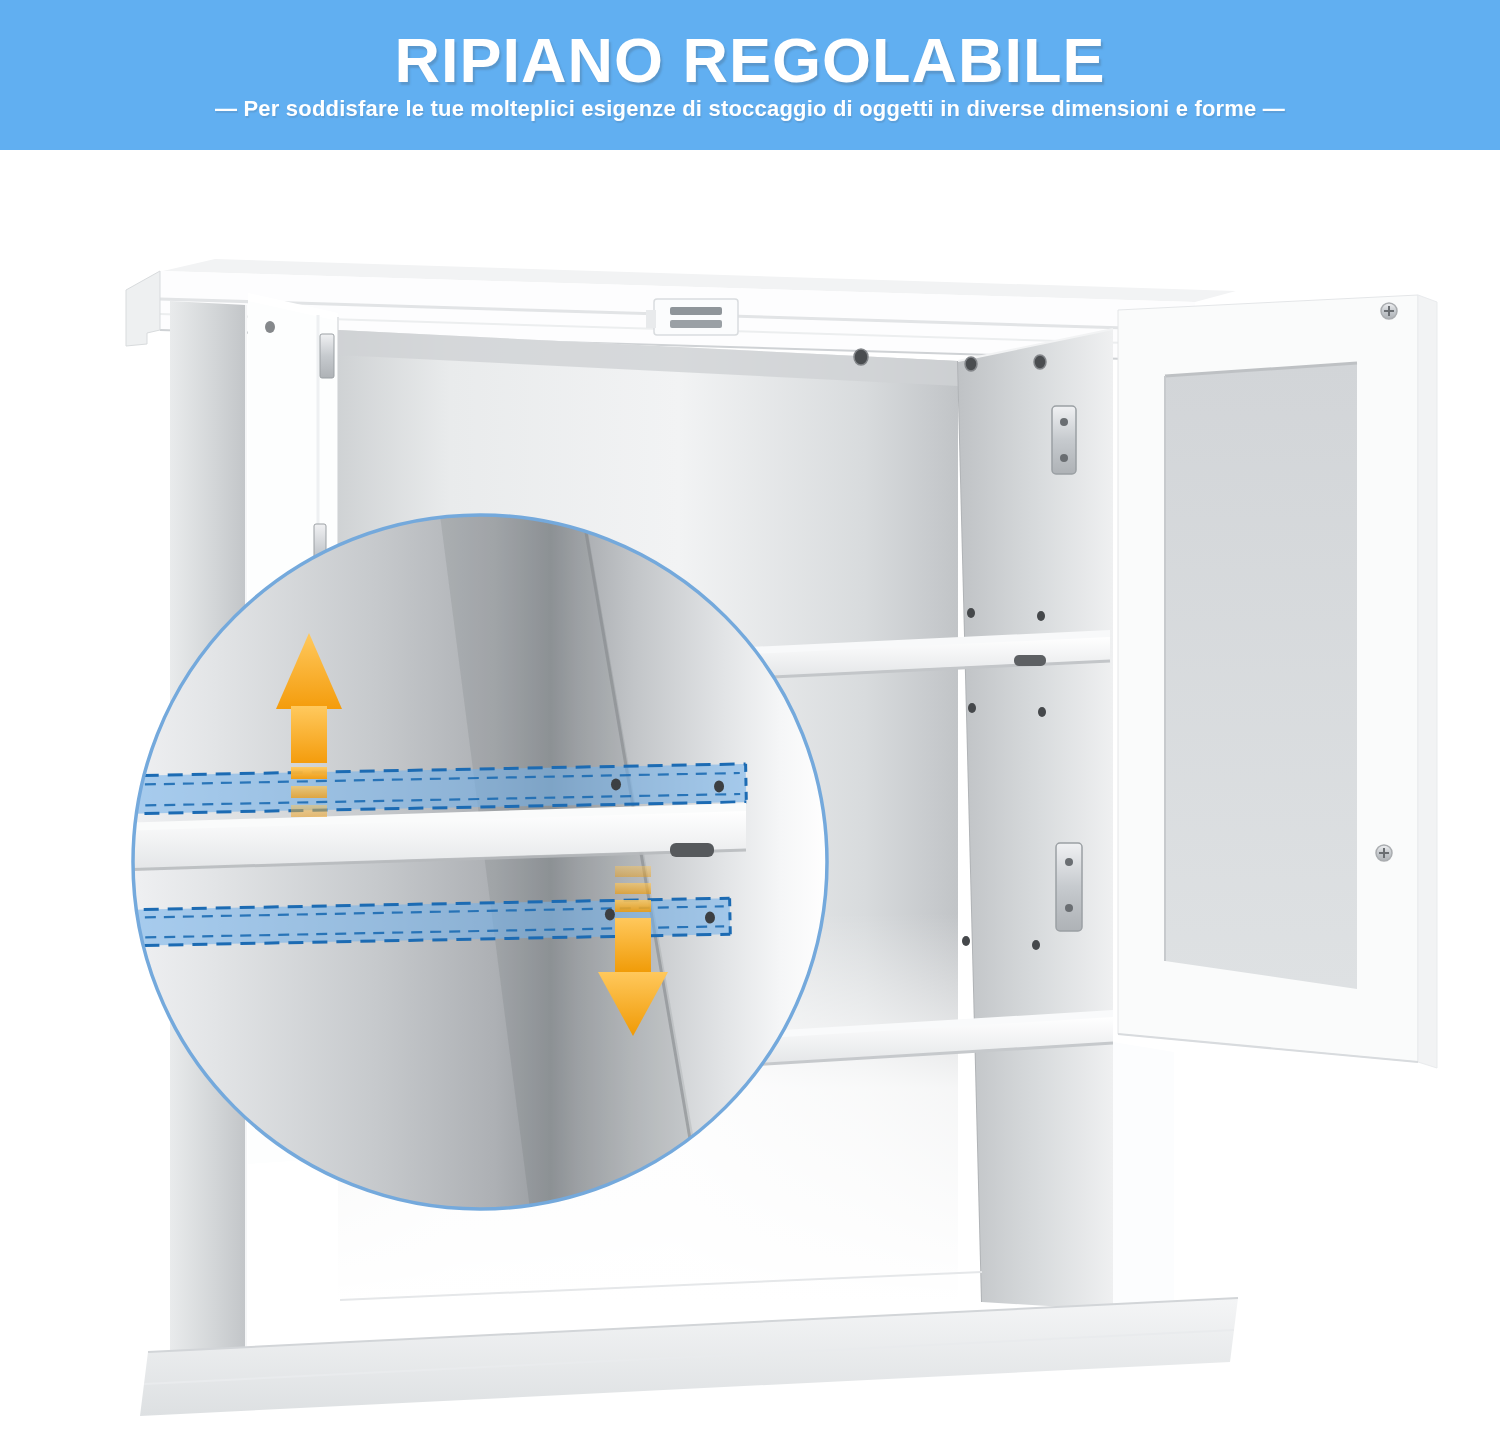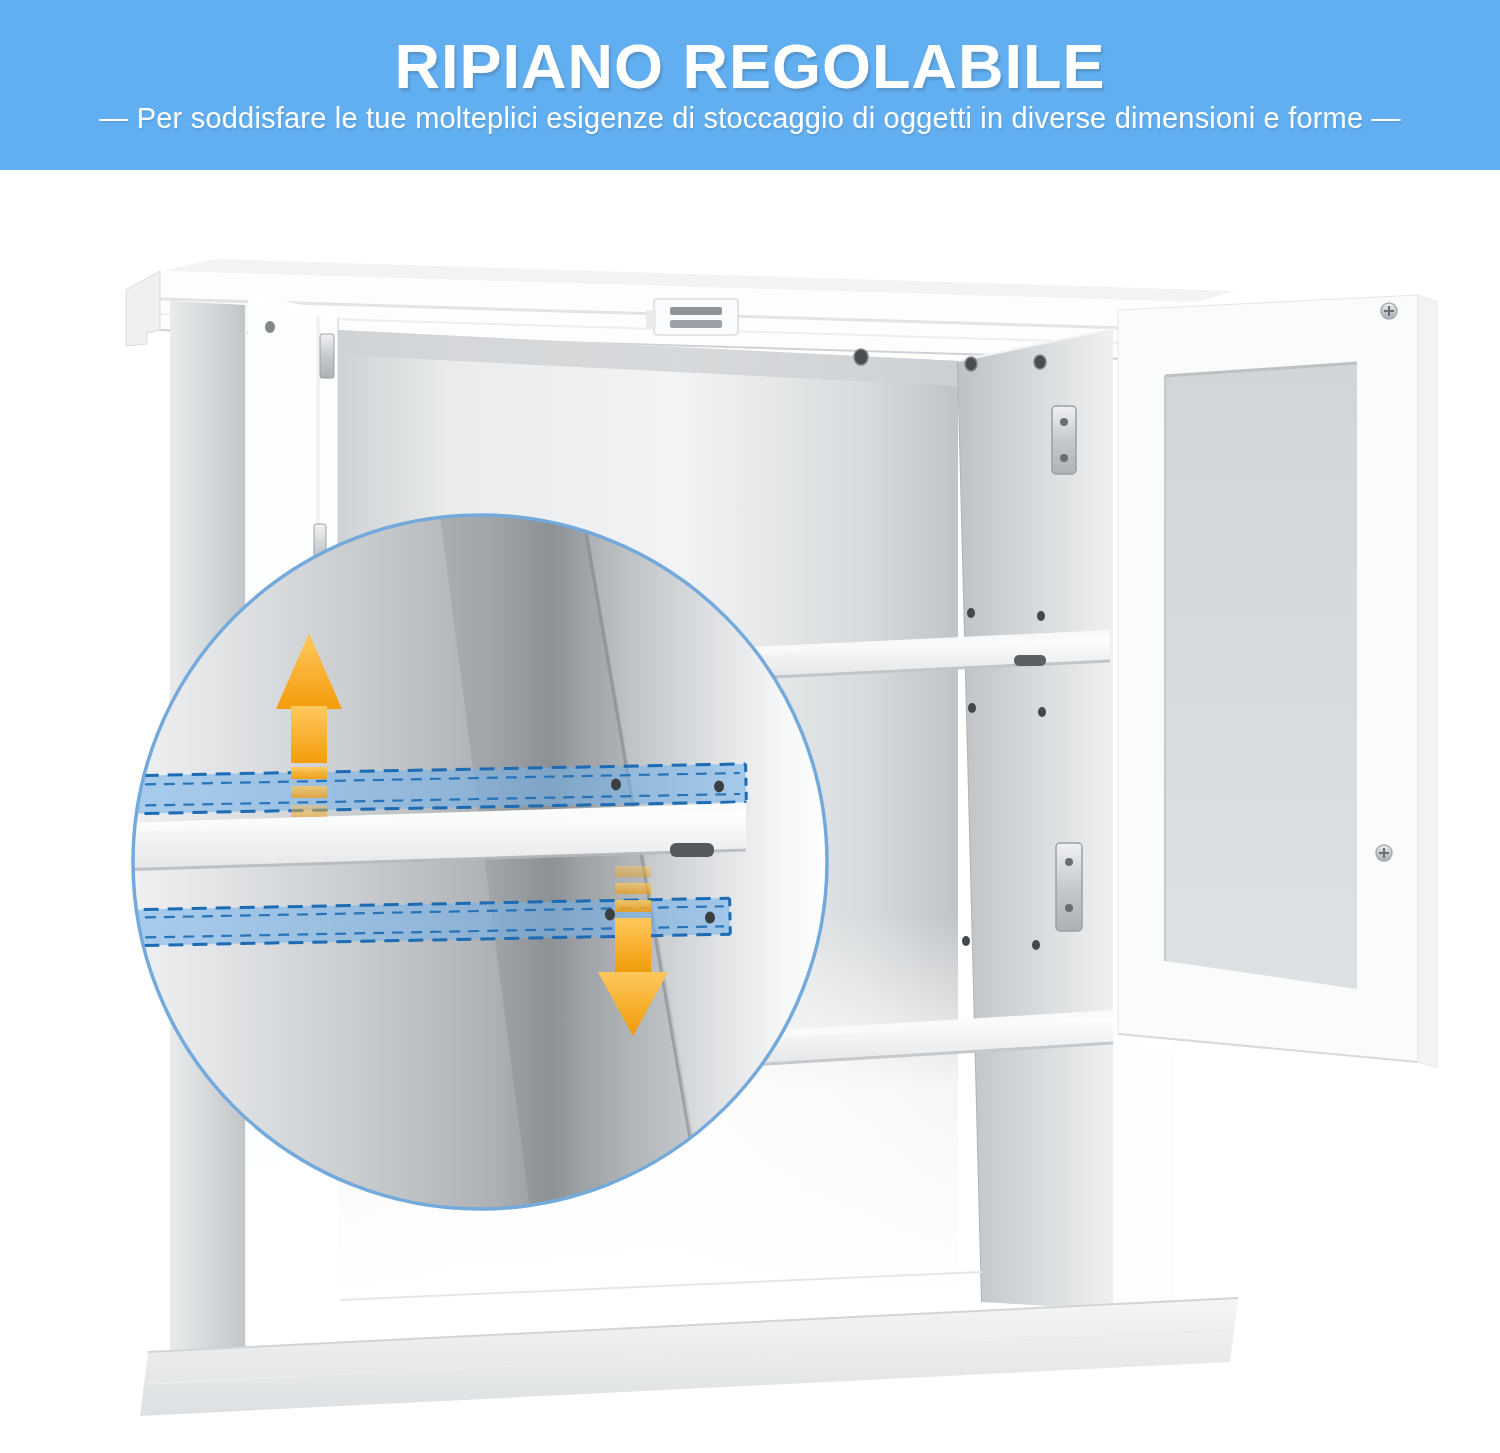--- a/index.html
+++ b/index.html
@@ -2,31 +2,31 @@
 <html><head>
 <meta charset="utf-8">
 <style>
   html,body{margin:0;padding:0;background:#ffffff;}
   .stage{
     position:relative;width:1500px;height:1453px;background:#ffffff;
     overflow:hidden;font-family:"Liberation Sans",sans-serif;
   }
   
   .banner{
-    position:absolute;top:0;left:0;width:100%;height:170px;
+    position:absolute;top:0;left:0;width:100%;height:150px;
     background:#61AFF1;display:flex;flex-direction:column;
     align-items:center;justify-content:center;gap:4px;
   }
   .banner-title{
     margin:0;color:#ffffff;font-size:63px;font-weight:900;
     letter-spacing:1px;line-height:1;
     text-shadow:2px 3px 2px rgba(70,90,110,.28);
   }
   .banner-subtitle{
-    margin:0;color:#ffffff;font-size:29px;font-weight:400;
+    margin:0;color:#ffffff;font-size:22px;font-weight:700;
     letter-spacing:.2px;line-height:1.15;
     text-shadow:1px 2px 1px rgba(70,90,110,.18);
     white-space:nowrap;
   }
   
   .scene{position:absolute;top:0;left:0;}
   .dash-main{stroke:#1C6BB3;stroke-width:3;fill:none;stroke-dasharray:15 9;}
   .dash-inner{stroke:#1C6BB3;stroke-width:2.2;fill:none;stroke-dasharray:11 8;opacity:.9;}
   .dash-end{stroke:#1C6BB3;stroke-width:3;fill:none;stroke-dasharray:8 6;}
 </style>

